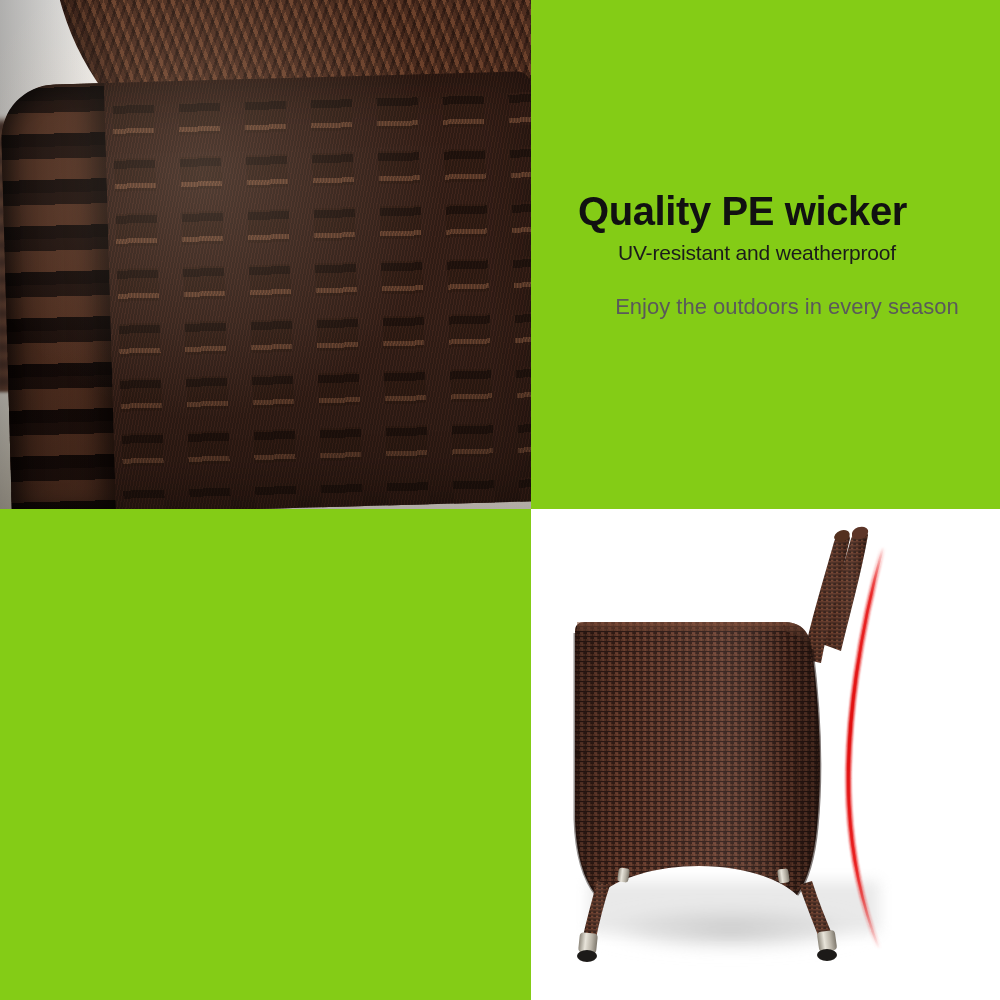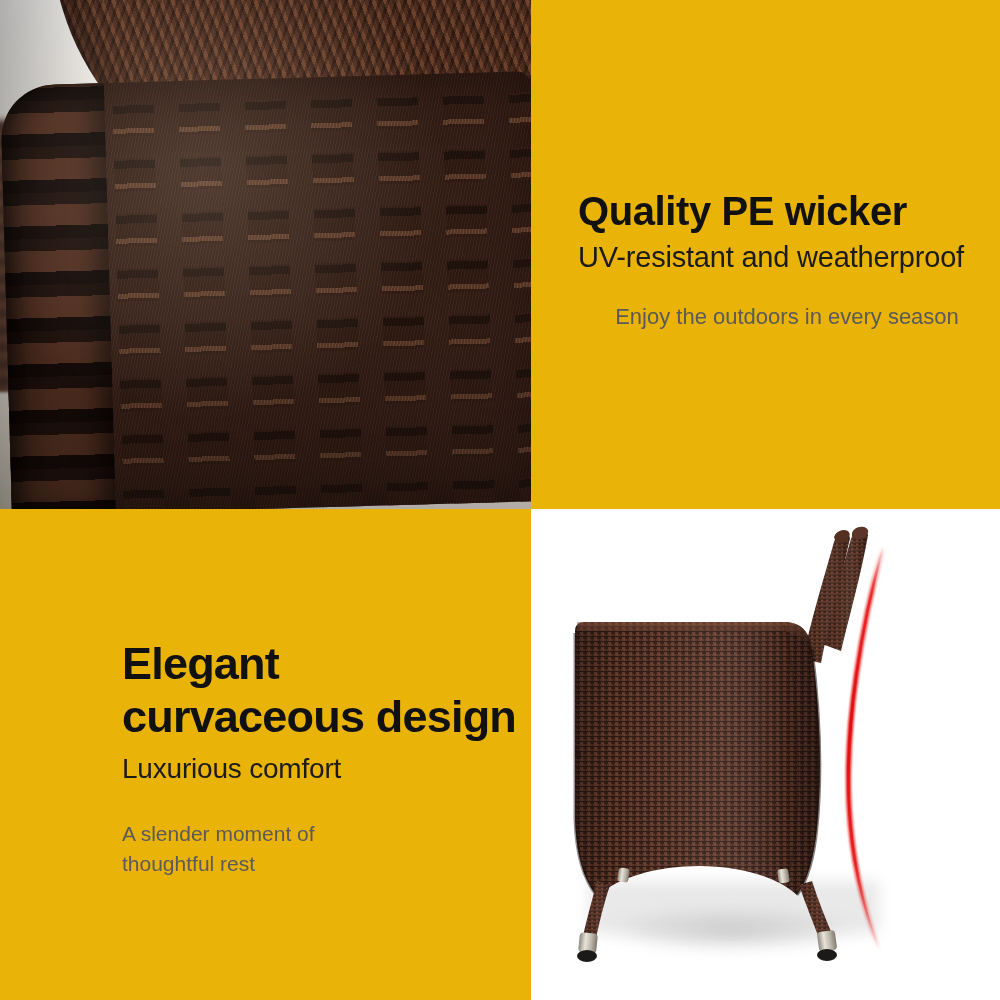--- a/index.html
+++ b/index.html
@@ -2,21 +2,21 @@
 <html><head>
 <meta charset="utf-8">
 <title>Quality PE wicker — Elegant curvaceous design</title>
 <style>
   html,body{margin:0;padding:0;background:#ffffff;}
   body{
     width:1000px;height:1000px;overflow:hidden;
     font-family:"Liberation Sans","DejaVu Sans",sans-serif;
     color:#111111;position:relative;
   }
-  .page{position:relative;width:1000px;height:1000px;background:#eab308;}
+  .page{position:relative;width:1000px;height:1000px;background:#84cc16;}
 
   
   .panel{position:absolute;}
   #panel-top-left   {left:0;  top:0;   width:531px;height:509px;}
   #panel-top-right  {left:531px;top:0; width:469px;height:509px;}
   #panel-bottom-left{left:0;  top:509px;width:531px;height:491px;}
   #panel-bottom-right{left:531px;top:509px;width:469px;height:491px;}
 
   
   .txt-block{position:absolute;}
@@ -33,21 +33,21 @@
   }
   #headline-quality{font-size:40px;}
   #headline-elegant{font-size:45px;letter-spacing:-0.8px;line-height:1.18;}
 
   .subhead{
     font-weight:500;
     color:#1b1b1b;
     margin:0;
     line-height:1.2;
   }
-  #subhead-quality{font-size:29px;margin-top:7px;letter-spacing:-0.2px;}
+  #subhead-quality{font-size:21px;margin-top:7px;letter-spacing:-0.2px;margin-left:40px;}
   #subhead-elegant{font-size:28px;margin-top:9px;letter-spacing:-0.2px;}
 
   .tertiary{
     font-weight:300;
     color:#5a5a5a;
     margin:0;
     line-height:1.42;
     white-space:pre-line;
   }
   #tertiary-quality{font-size:22px;margin-top:26px;text-align:center;}
@@ -225,29 +225,20 @@
   </div>
 
   <div class="panel" id="panel-top-right">
     <div class="txt-block" id="text-quality">
       <p class="headline" id="headline-quality">Quality PE wicker</p>
       <p class="subhead" id="subhead-quality">UV-resistant and weatherproof</p>
       <p class="tertiary" id="tertiary-quality">Enjoy the outdoors in every season</p>
     </div>
   </div>
 
-  <div class="panel" id="panel-bottom-left">
-    <div class="txt-block" id="text-elegant">
-      <p class="headline" id="headline-elegant">Elegant
-curvaceous design</p>
-      <p class="subhead" id="subhead-elegant">Luxurious comfort</p>
-      <p class="tertiary" id="tertiary-elegant">A slender moment of
-thoughtful rest</p>
-    </div>
-  </div>
 
   <div class="panel" id="panel-bottom-right">
     <div id="chair-photo">
       <svg id="chair-svg" viewBox="0 0 469 491" xmlns="http://www.w3.org/2000/svg">
         <defs>
 
           <pattern id="bodyWeave" width="7" height="5" patternUnits="userSpaceOnUse">
             <rect width="7" height="5" fill="#47291f"></rect>
             <rect x="0" y="0" width="7" height="2.1" fill="#5b3527"></rect>
             <rect x="0" y="2.1" width="7" height="1.1" fill="#2c1813"></rect>

